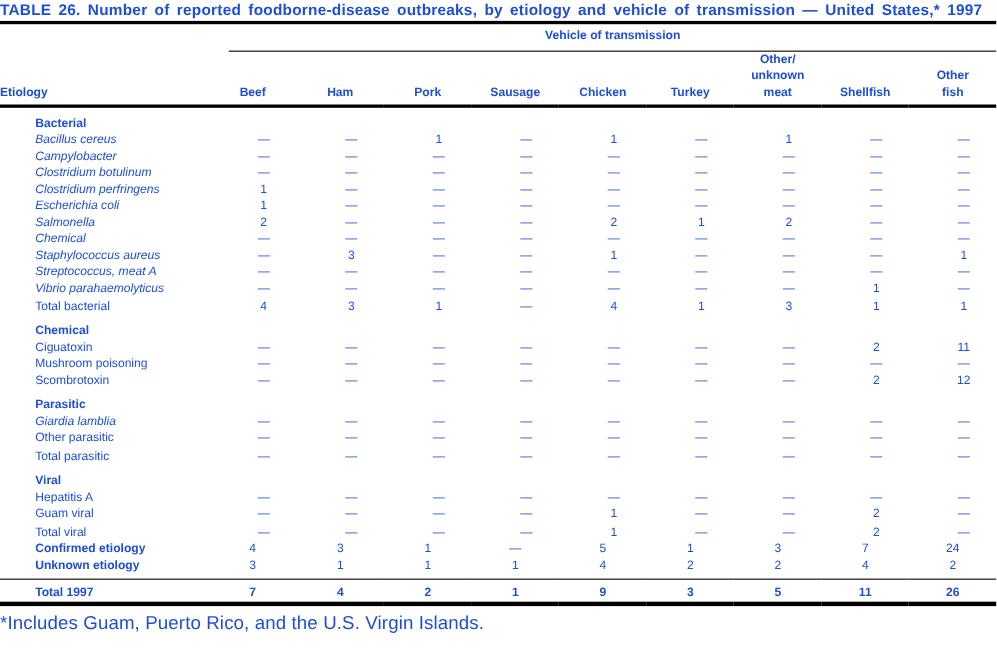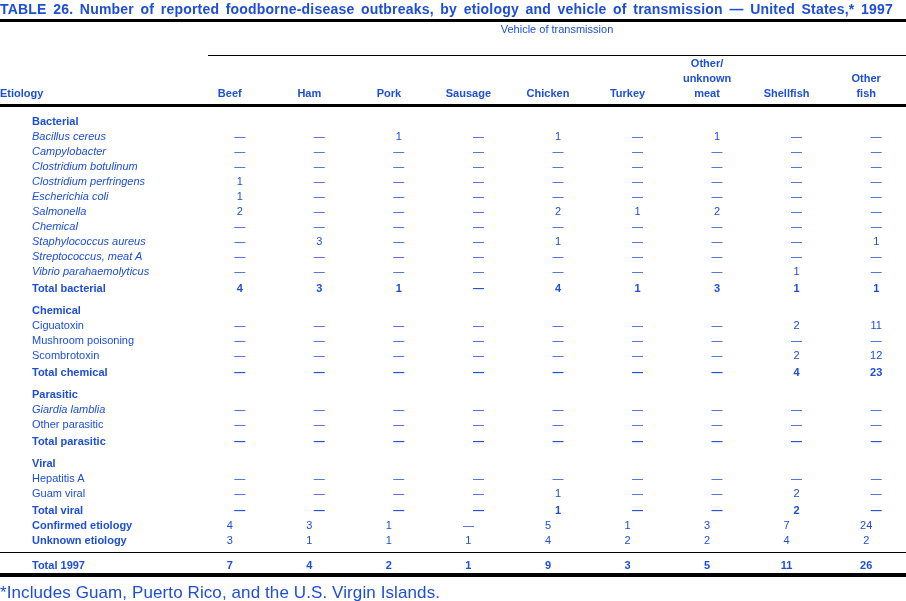--- a/index.html
+++ b/index.html
@@ -29,43 +29,43 @@
     border-collapse: collapse;
     table-layout: fixed;
     font-size: 11px;
     border-bottom: 4px solid #000;
   }
   col.c-etiology { width: 190px; }
   tr.spanner-row td { padding: 0; height: 25px; vertical-align: bottom; }
   .spanner {
     margin-left: 18px;
     text-align: center;
-    font-weight: normal;
+    font-weight: bold;
     font-size: 11px;
     border-bottom: 1.5px solid #000;
-    padding-bottom: 18px;
+    padding-bottom: 6px;
   }
   tr.colhead-row th {
     font-size: 11px;
     font-weight: bold;
     text-align: center;
     vertical-align: bottom;
     white-space: pre-line;
     line-height: 15px;
     height: 48px;
     padding: 0 0 3px 0;
     border-bottom: 3px solid #000;
   }
   tr.colhead-row th.etiology-head { text-align: left; }
   td { height: 15px; line-height: 15px; padding: 0; vertical-align: bottom; }
   td.label { text-align: left; white-space: nowrap; overflow: hidden; padding-left: 32px; }
   td.val { text-align: center; }
   .italic, .plain, .total { padding-left: 20px; }
   td.label.italic { font-style: italic; }
-  td.label.total, td.val.total { font-weight: bold; margin-top: 24px; }
+  td.label.total, td.val.total { font-weight: normal; margin-top: 24px; }
   tr.total-row td { padding-top: 2px; }
   tr.section td.section-label { font-weight: bold; padding-top: 7px; }
   td.label.boldlabel { font-weight: bold; }
   td.label.grandtotal, td.val.grandtotal { font-weight: bold; }
   tr.pad-bottom td { padding-bottom: 4px; }
   tr.grandtotal-row td { border-top: 1.5px solid #000; padding-top: 5px; }
   .footnote {
     font-size: 17px;
     margin-top: 6px;
     letter-spacing: 0.1px;
@@ -281,32 +281,20 @@
           <td class="val plain">—</td>
           <td class="val plain">—</td>
           <td class="val plain">—</td>
           <td class="val plain">—</td>
           <td class="val plain">—</td>
           <td class="val plain">—</td>
           <td class="val plain">—</td>
           <td class="val plain">2</td>
           <td class="val plain">12</td>
         </tr>
-        <tr class="total-row">
-          <td class="label total">Total chemical</td>
-          <td class="val total">—</td>
-          <td class="val total">—</td>
-          <td class="val total">—</td>
-          <td class="val total">—</td>
-          <td class="val total">—</td>
-          <td class="val total">—</td>
-          <td class="val total">—</td>
-          <td class="val total">4</td>
-          <td class="val total">23</td>
-        </tr>
         <tr class="section">
           <td colspan="10" class="label section-label">Parasitic</td>
         </tr>
         <tr>
           <td class="label italic">Giardia lamblia</td>
           <td class="val italic">—</td>
           <td class="val italic">—</td>
           <td class="val italic">—</td>
           <td class="val italic">—</td>
           <td class="val italic">—</td>

